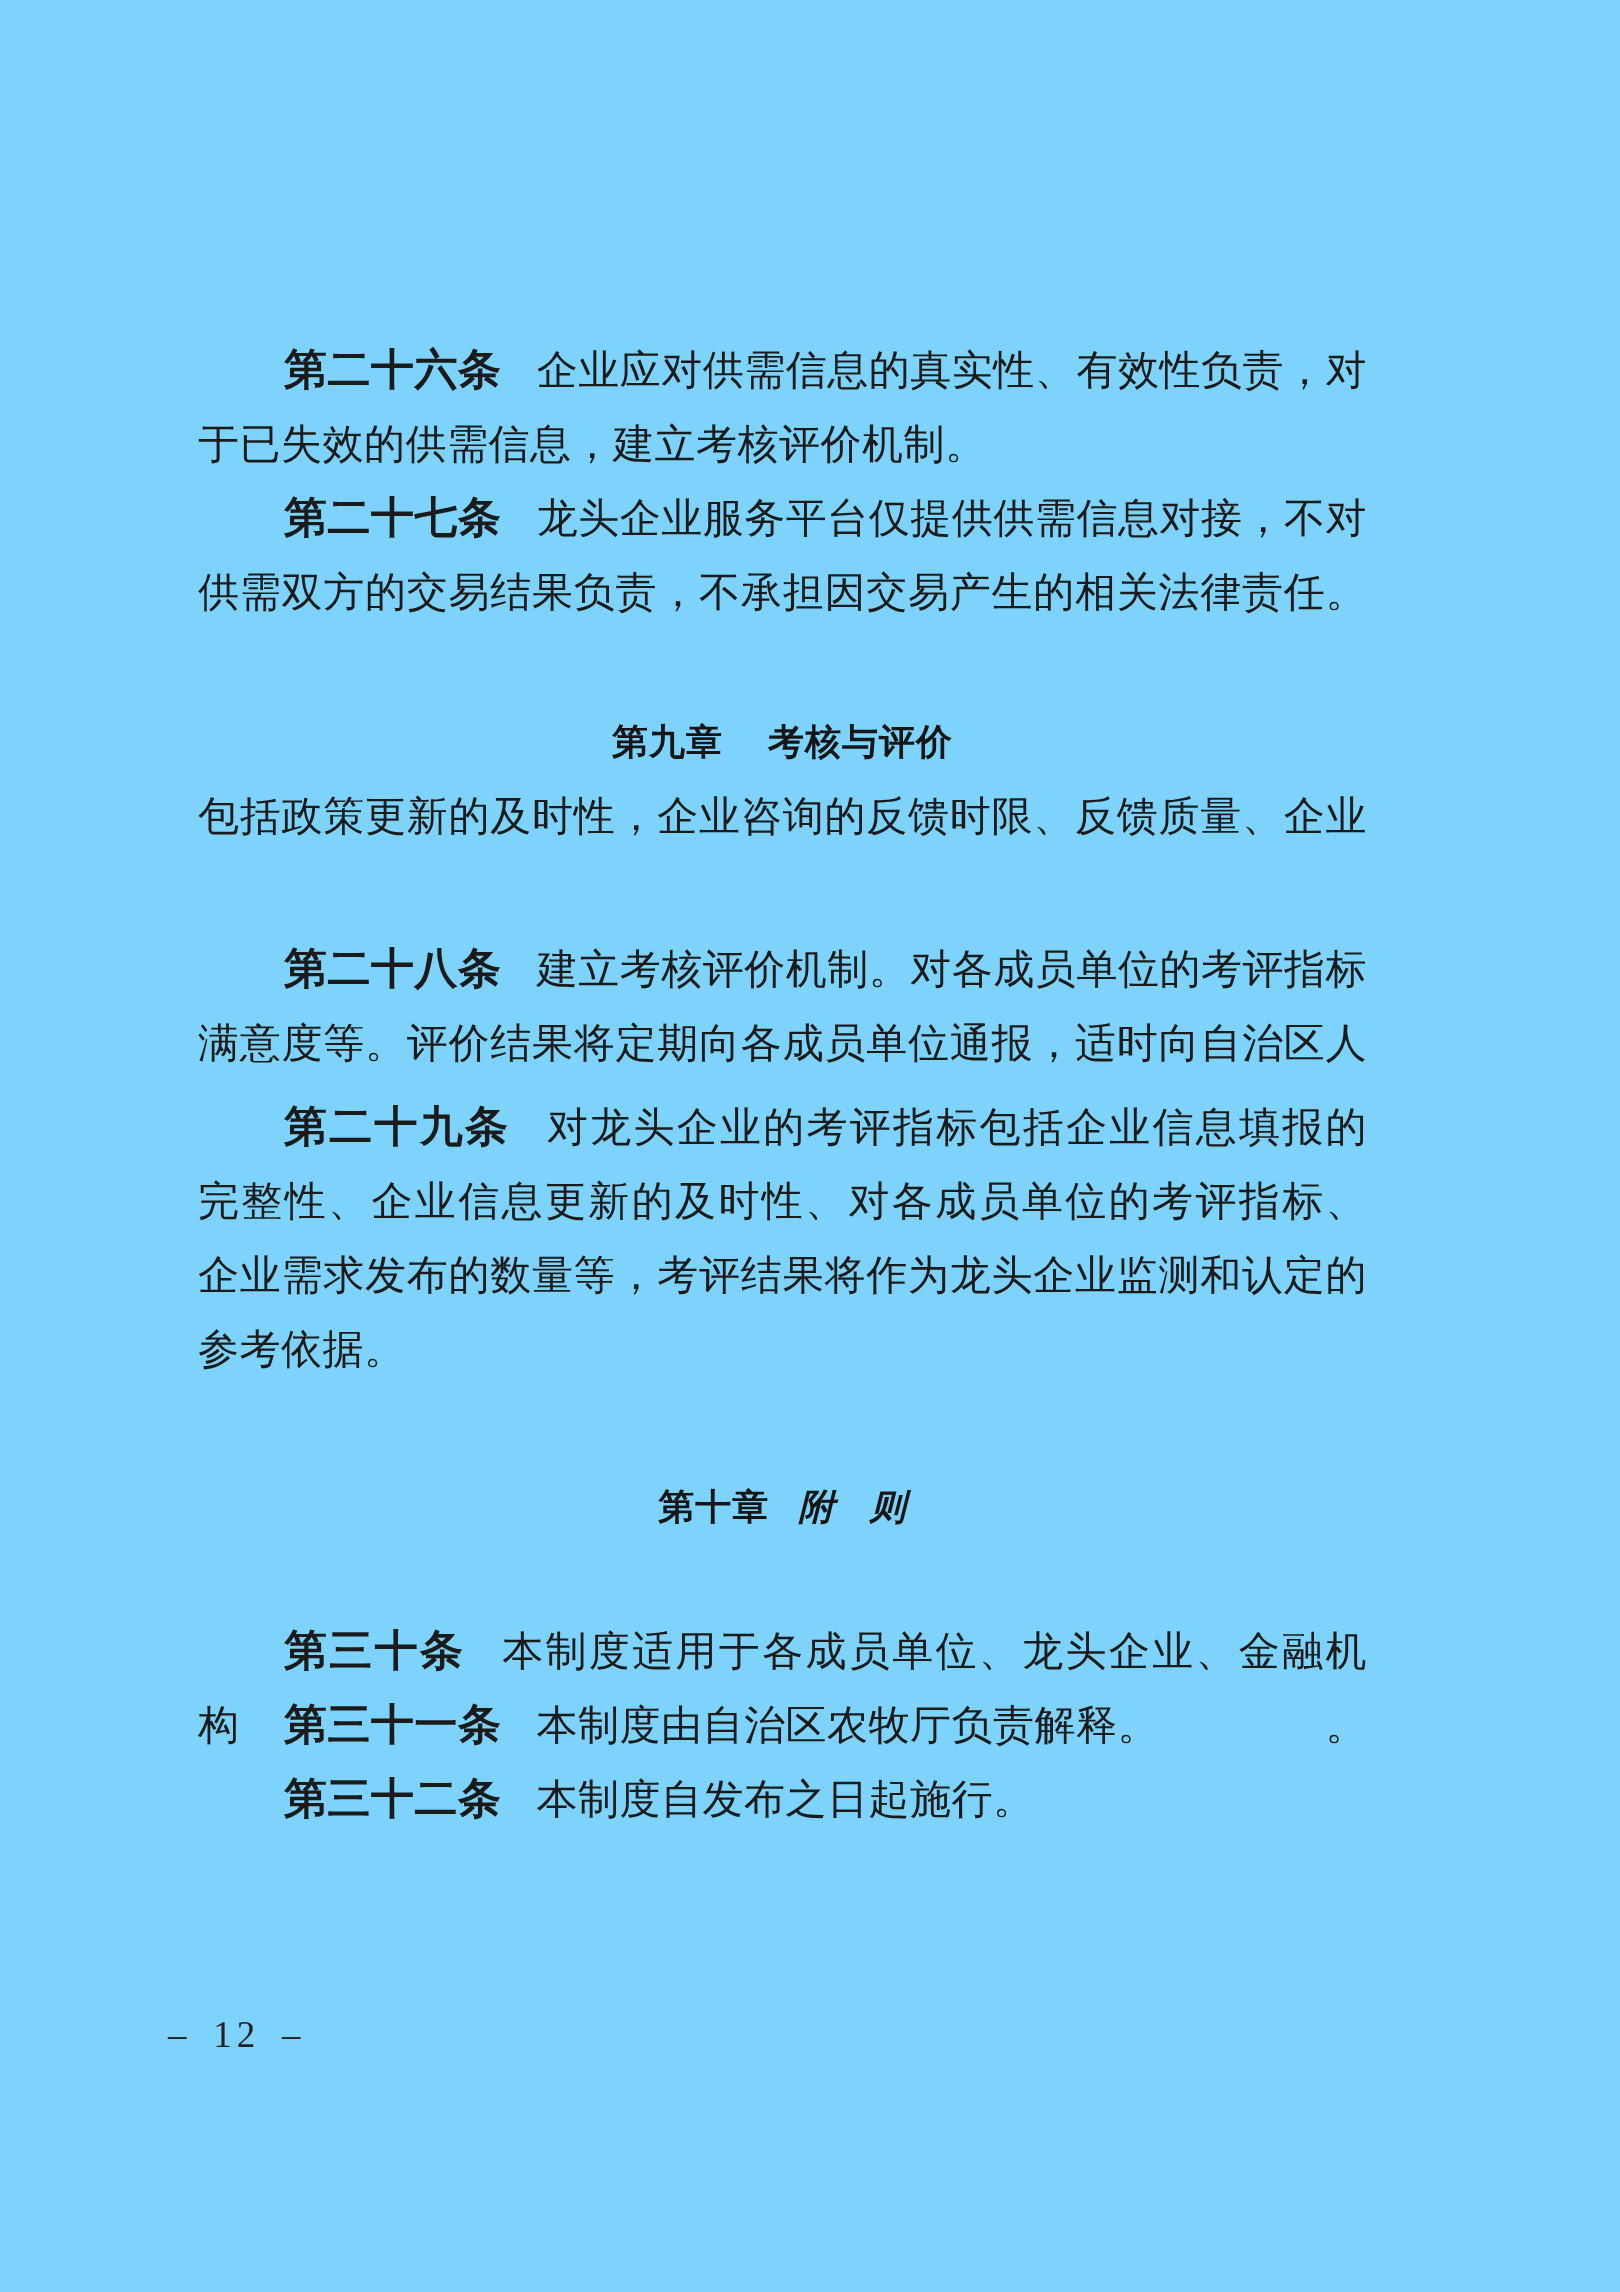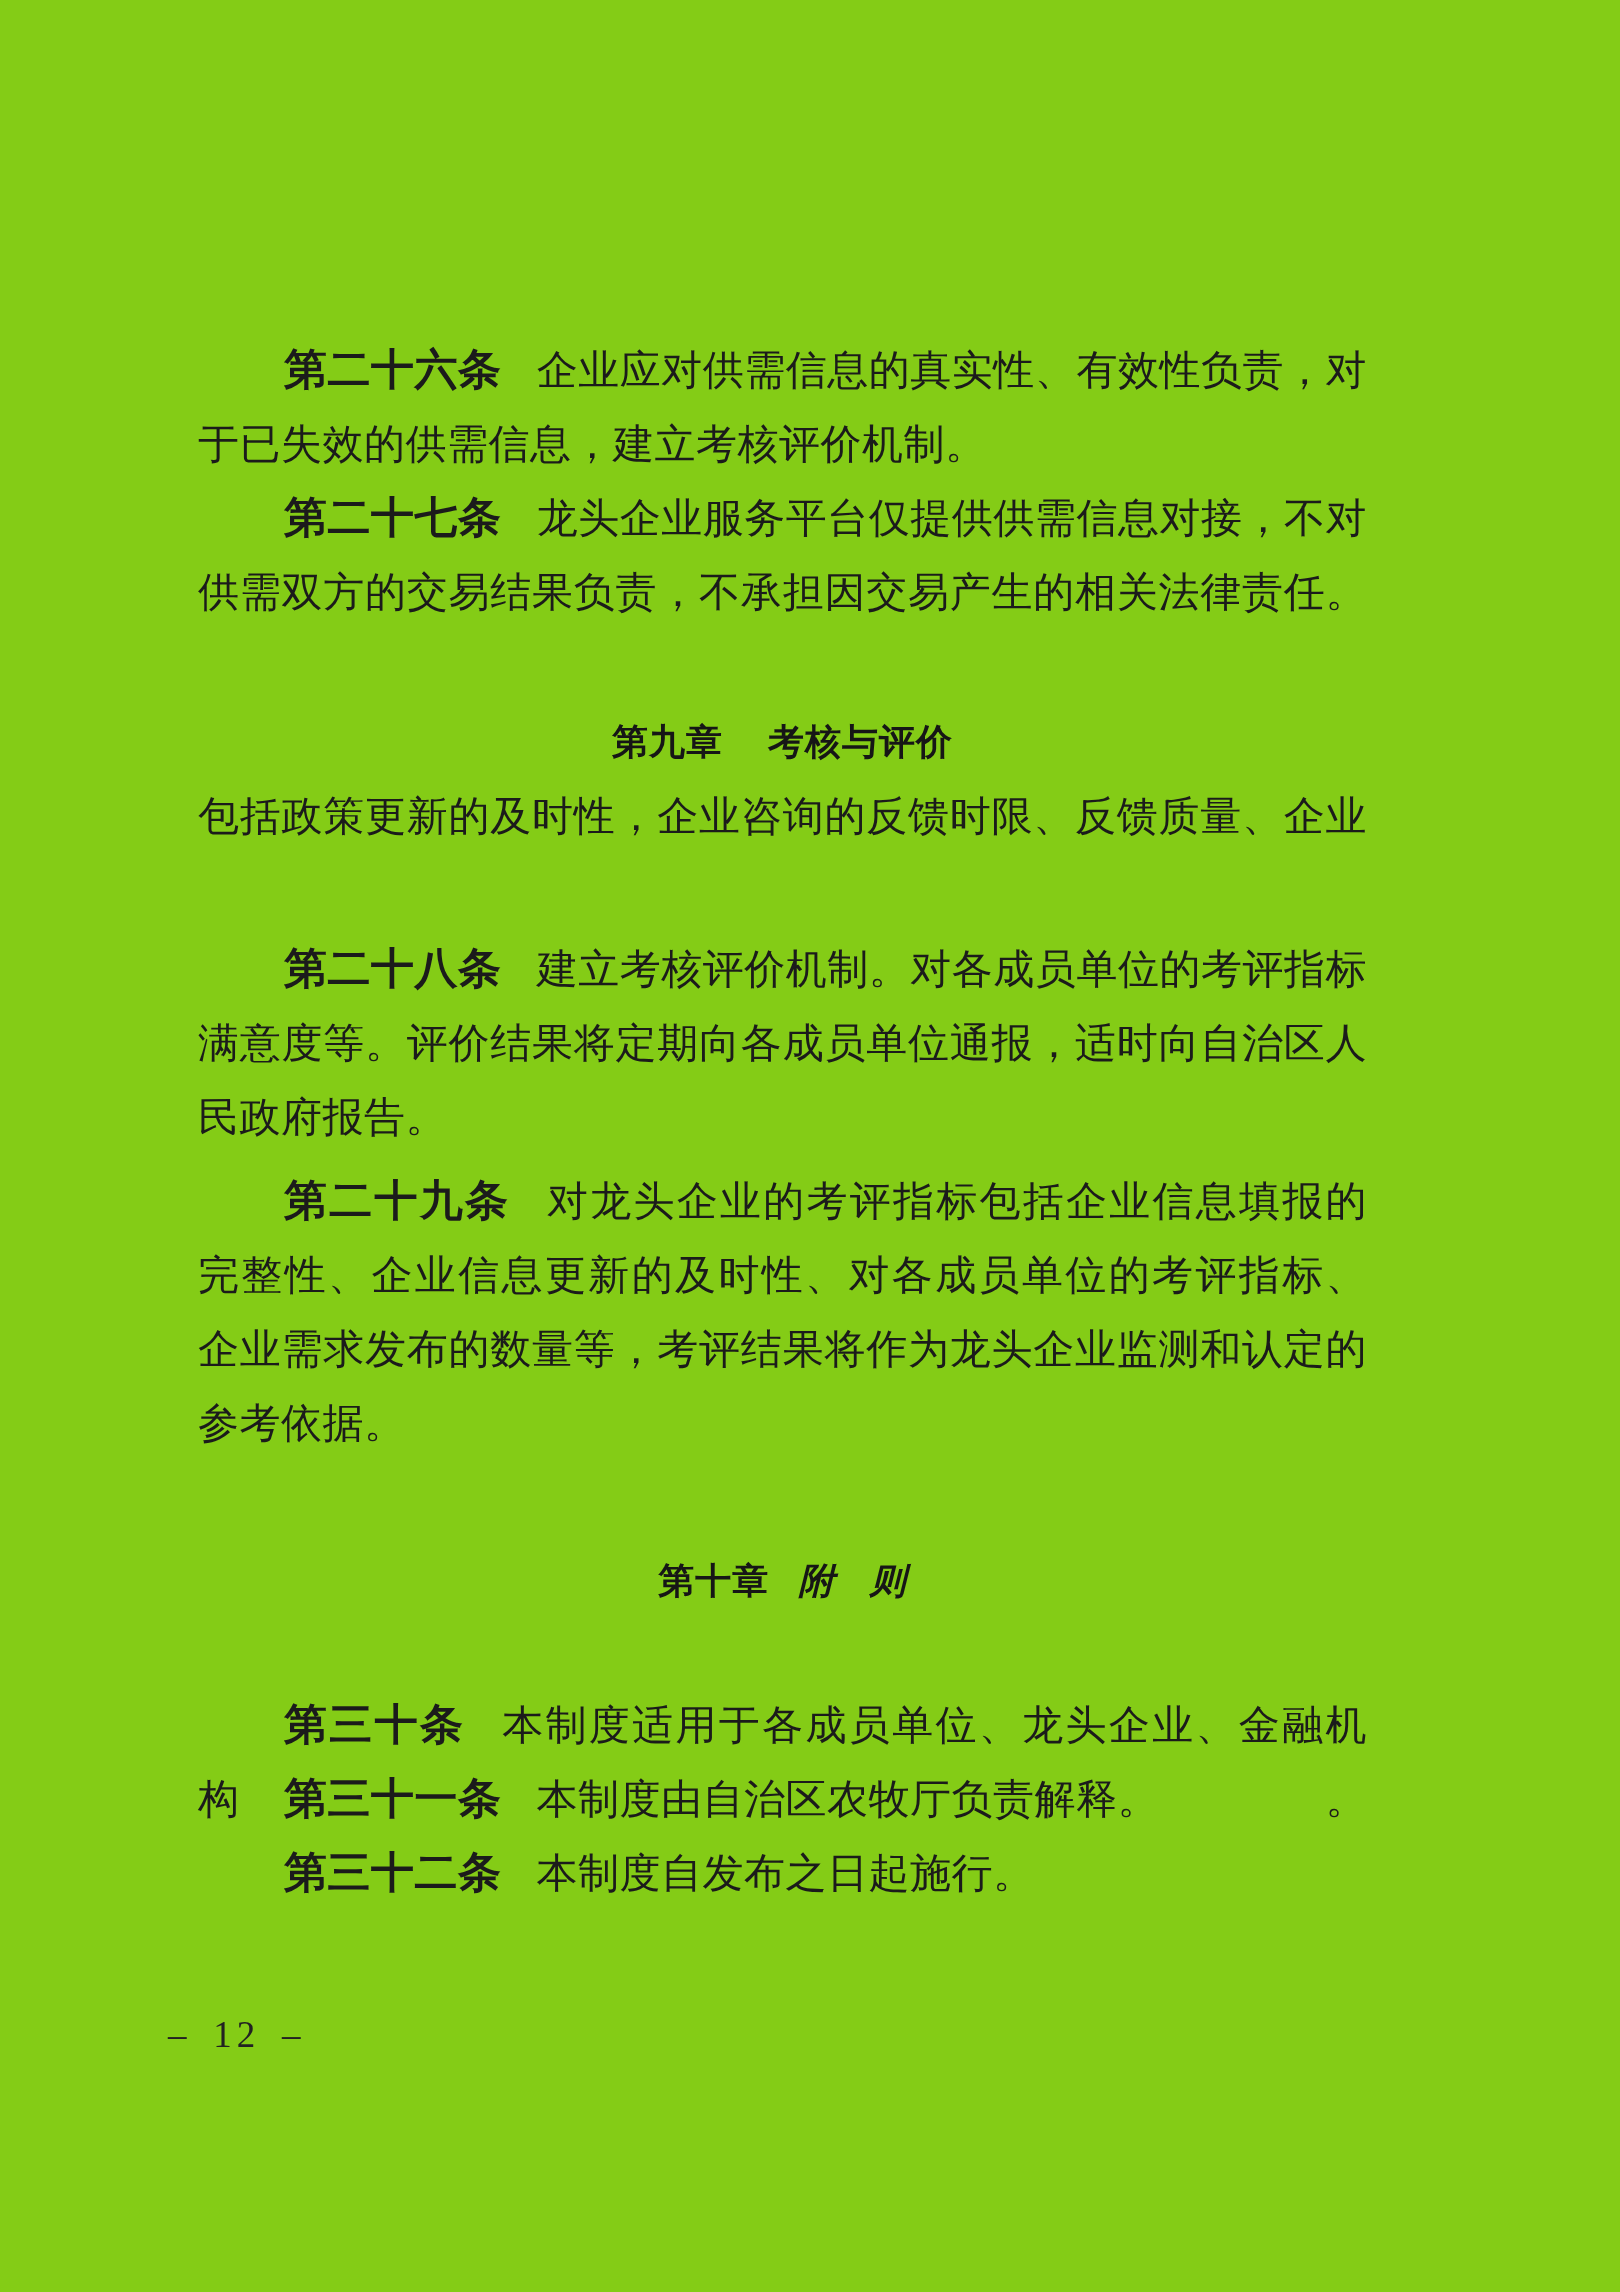--- a/index.html
+++ b/index.html
@@ -1,20 +1,20 @@
 <!DOCTYPE html>
 <html><head>
 <meta charset="utf-8">
 <style>
   * { margin:0; padding:0; box-sizing:border-box; }
   html,body { background:#e8e8e8; }
   .page {
     position:relative;
     width:1620px; height:2293px;
-    background:#84cc16;
+    background:#7dd3fc;
     font-family:"Liberation Serif","DejaVu Serif",serif;
     color:#1b1b1b;
     overflow:hidden;
   }
   .body-text {
     position:absolute;
     left:198px; top:333px;
     width:1169px;
   }
   .line {
@@ -71,21 +71,20 @@
     <p class="line"><span>于已失效的供需信息，建立考核评价机制。</span></p>
 
     <p class="line justify indent"><span class="label">第二十七条</span><span class="gap"></span><span>龙头企业服务平台仅提供供需信息对接，不对</span></p>
     <p class="line justify"><span>供需双方的交易结果负责，不承担因交易产生的相关法律责任。</span></p>
 
     <h2 class="chapter mt-h9"><span>第九章</span><span class="chapter-title">考核与评价</span></h2>
 
     <p class="line justify"><span>包括政策更新的及时性，企业咨询的反馈时限、反馈质量、企业</span></p>
     <p class="line justify indent mt-l5"><span class="label">第二十八条</span><span class="gap"></span><span>建立考核评价机制。对各成员单位的考评指标</span></p>
     <p class="line justify"><span>满意度等。评价结果将定期向各成员单位通报，适时向自治区人</span></p>
-    <p class="line"><span>民政府报告。</span></p>
 
     <p class="line justify indent mt-l9"><span class="label">第二十九条</span><span class="gap"></span><span>对龙头企业的考评指标包括企业信息填报的</span></p>
     <p class="line justify"><span>完整性、企业信息更新的及时性、对各成员单位的考评指标、</span></p>
     <p class="line justify"><span>企业需求发布的数量等，考评结果将作为龙头企业监测和认定的</span></p>
     <p class="line"><span>参考依据。</span></p>
 
     <h2 class="chapter mt-h10"><span>第十章</span><span class="chapter-title spaced">附 则</span></h2>
 
     <p class="line justify indent mt-l13"><span class="label">第三十条</span><span class="gap"></span><span>本制度适用于各成员单位、龙头企业、金融机构。</span></p>
     <p class="line indent"><span class="label">第三十一条</span><span class="gap"></span><span>本制度由自治区农牧厅负责解释。</span></p>

